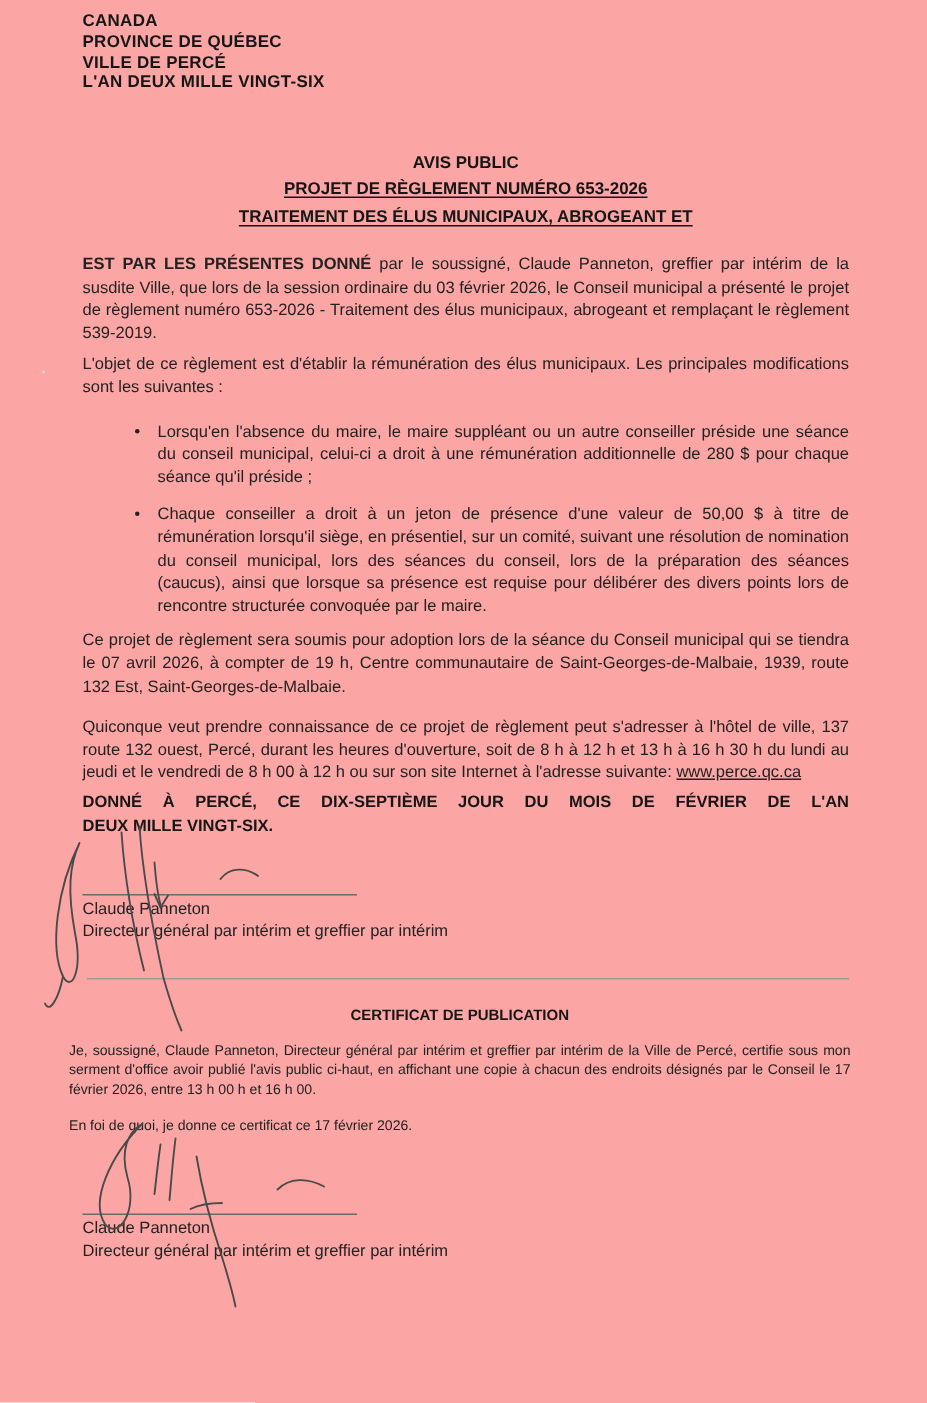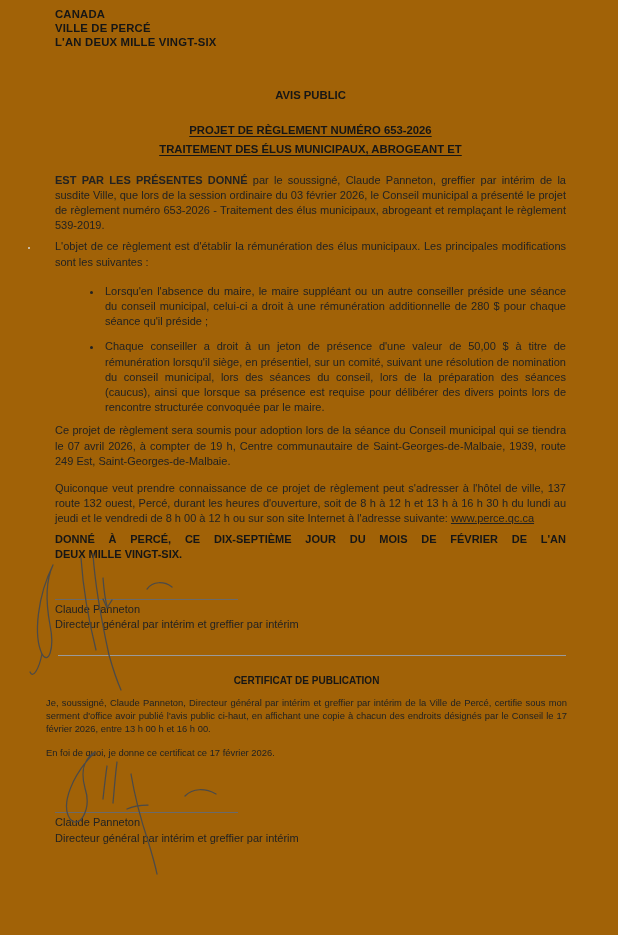--- a/index.html
+++ b/index.html
@@ -1,32 +1,32 @@
 <!DOCTYPE html>
 <html lang="fr"><head>
 <meta charset="utf-8">
 <style>
   * { margin:0; padding:0; box-sizing:border-box; }
   html,body { background:#ffffff; }
   .page {
     position:relative;
     width:618px; height:935px;
     margin:0 auto;
-    background:#a16207;
+    background:#fca5a5;
     color:#222222;
     font-family:"Liberation Sans", sans-serif;
     font-size:11px;
     line-height:15.2px;
     overflow:hidden;
     padding:8px 52px 0 55px;
   }
   .hdr-line { font-weight:bold; color:#161616; line-height:13.8px; font-size:11.3px; letter-spacing:.2px; }
   .center { text-align:center; }
   .avis-title { margin-top:39px; font-weight:bold; color:#161616; font-size:11.3px; }
-  .reg-title { margin-top:17px; line-height:19px; font-weight:bold; color:#161616; font-size:11.3px; }
+  .reg-title { line-height:19px; font-weight:bold; color:#161616; font-size:11.3px; }
   .reg-title .tl { text-decoration:underline; text-underline-offset:2px; }
   p.body-p { text-align:justify; }
   .p-open { margin-top:14px; }
   .p-object { margin-top:6px; }
   ul.mods { margin-top:14px; padding-left:48px; }
   ul.mods li { text-align:justify; padding-left:2px; }
   ul.mods li + li { margin-top:10px; }
   .p-adoption { margin-top:8px; }
   .p-consult { margin-top:12px; }
   .weblink { text-decoration:underline; color:#222222; cursor:pointer; }
@@ -50,41 +50,42 @@
   .speck { position:absolute; left:28px; top:247px; width:2px; height:2px; background:#d6d6d6; border-radius:50%; }
 </style>
 </head>
 <body>
 
 <div class="page">
   <div class="speck"></div>
 
   <div>
     <div class="hdr-line">CANADA</div>
+    <div class="hdr-line">PROVINCE DE QUÉBEC</div>
     <div class="hdr-line">VILLE DE PERCÉ</div>
     <div class="hdr-line">L'AN DEUX MILLE VINGT-SIX</div>
   </div>
 
   <div class="avis-title center">AVIS PUBLIC</div>
 
   <div class="reg-title center">
     <div><span class="tl">PROJET DE RÈGLEMENT NUMÉRO 653-2026</span></div>
     <div><span class="tl">TRAITEMENT DES ÉLUS MUNICIPAUX, ABROGEANT ET</span></div>
   </div>
 
   <p class="body-p p-open"><strong>EST PAR LES PRÉSENTES DONNÉ</strong><span> par le soussigné, Claude Panneton, greffier par intérim de la susdite Ville, que lors de la session ordinaire du 03 février 2026, le Conseil municipal a présenté le projet de règlement numéro 653-2026 - Traitement des élus municipaux, abrogeant et remplaçant le règlement 539-2019.</span></p>
 
   <p class="body-p p-object">L'objet de ce règlement est d'établir la rémunération des élus municipaux. Les principales modifications sont les suivantes :</p>
 
   <ul class="mods">
     <li>Lorsqu'en l'absence du maire, le maire suppléant ou un autre conseiller préside une séance du conseil municipal, celui-ci a droit à une rémunération additionnelle de 280 $ pour chaque séance qu'il préside ;</li>
     <li>Chaque conseiller a droit à un jeton de présence d'une valeur de 50,00 $ à titre de rémunération lorsqu'il siège, en présentiel, sur un comité, suivant une résolution de nomination du conseil municipal, lors des séances du conseil, lors de la préparation des séances (caucus), ainsi que lorsque sa présence est requise pour délibérer des divers points lors de rencontre structurée convoquée par le maire.</li>
   </ul>
 
-  <p class="body-p p-adoption">Ce projet de règlement sera soumis pour adoption lors de la séance du Conseil municipal qui se tiendra le 07 avril 2026, à compter de 19 h, Centre communautaire de Saint-Georges-de-Malbaie, 1939, route 249 Est, Saint-Georges-de-Malbaie.</p>
+  <p class="body-p p-adoption">Ce projet de règlement sera soumis pour adoption lors de la séance du Conseil municipal qui se tiendra le 07 avril 2026, à compter de 19 h, Centre communautaire de Saint-Georges-de-Malbaie, 1939, route 132 Est, Saint-Georges-de-Malbaie.</p>
 
   <p class="body-p p-consult"><span>Quiconque veut prendre connaissance de ce projet de règlement peut s'adresser à l'hôtel de ville, 137 route 132 ouest, Percé, durant les heures d'ouverture, soit de 8 h à 12 h et 13 h à 16 h 30 h du lundi au jeudi et le vendredi de 8 h 00 à 12 h ou sur son site Internet à l'adresse suivante: </span><span class="weblink">www.perce.qc.ca</span></p>
 
   <div class="donne">
     <div class="l1">DONNÉ À PERCÉ, CE DIX-SEPTIÈME JOUR DU MOIS DE FÉVRIER DE L'AN</div>
     <div>DEUX MILLE VINGT-SIX.</div>
   </div>
 
   <div class="sig-block">
     <svg class="scribble scribble1" width="200" height="158" viewBox="0 0 200 158">

